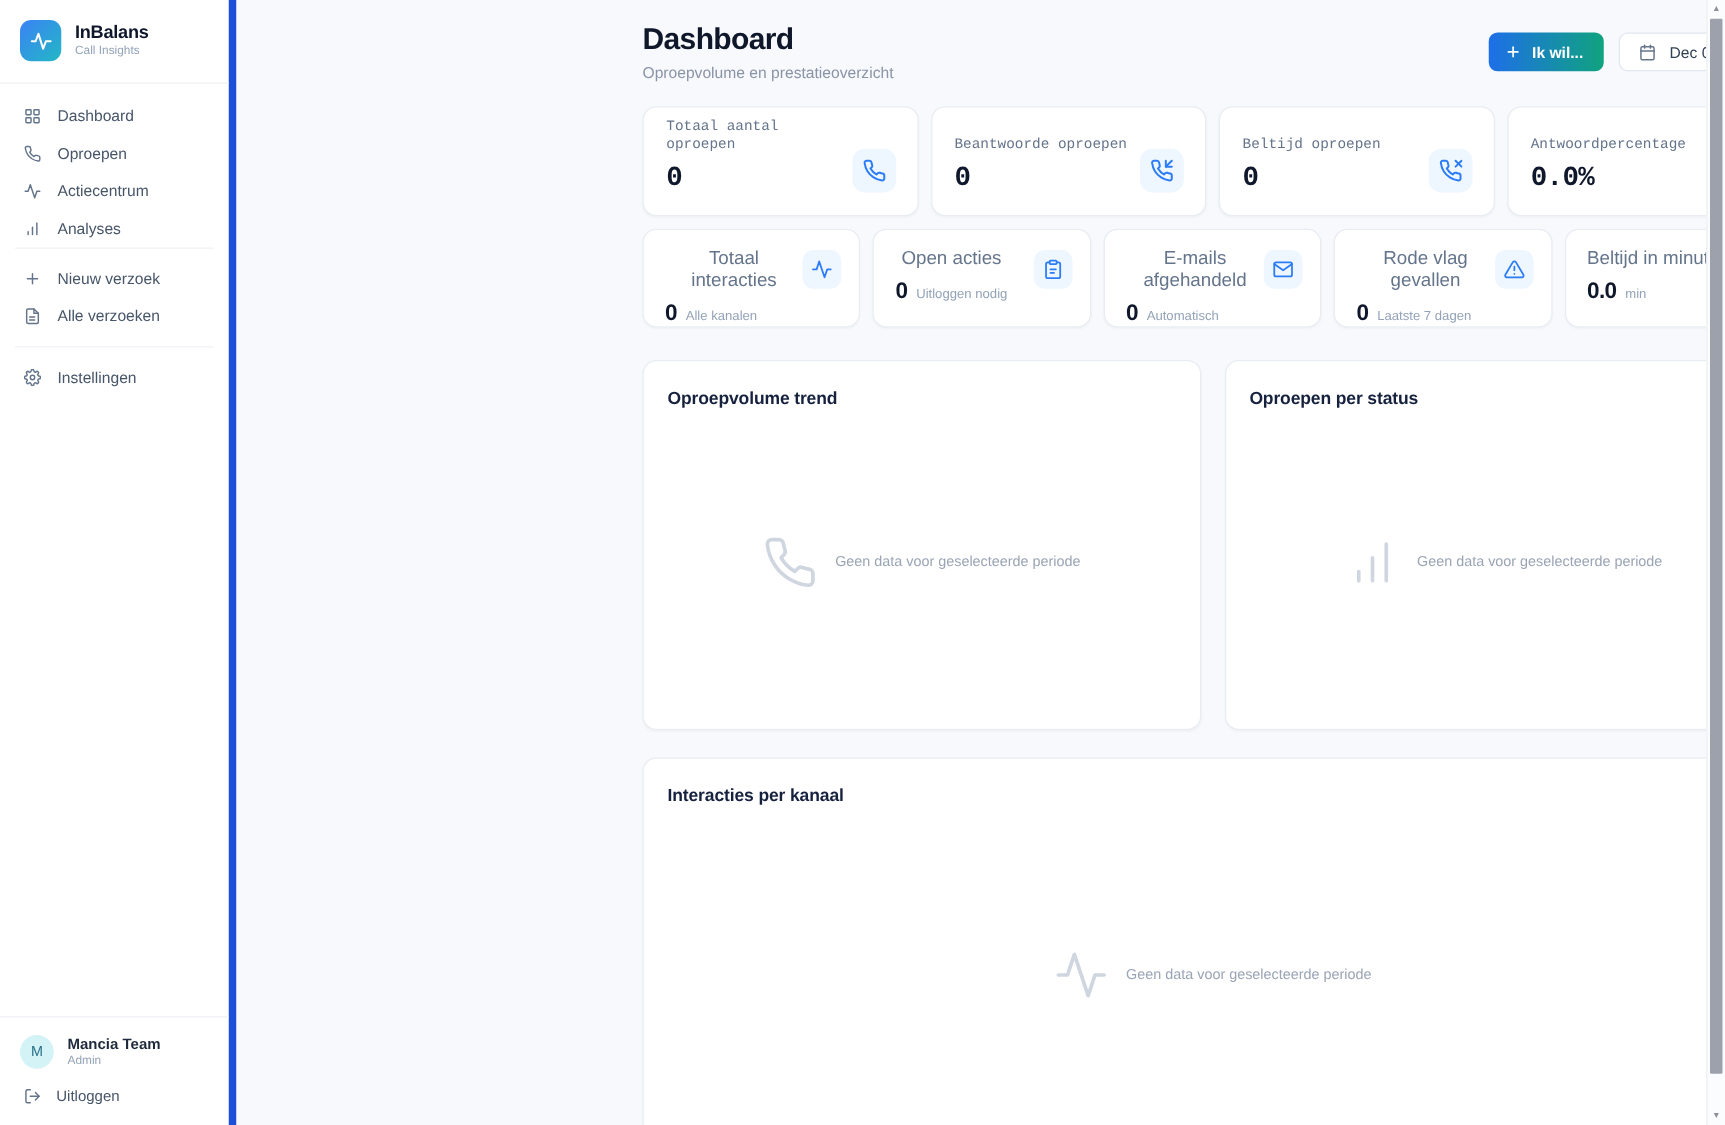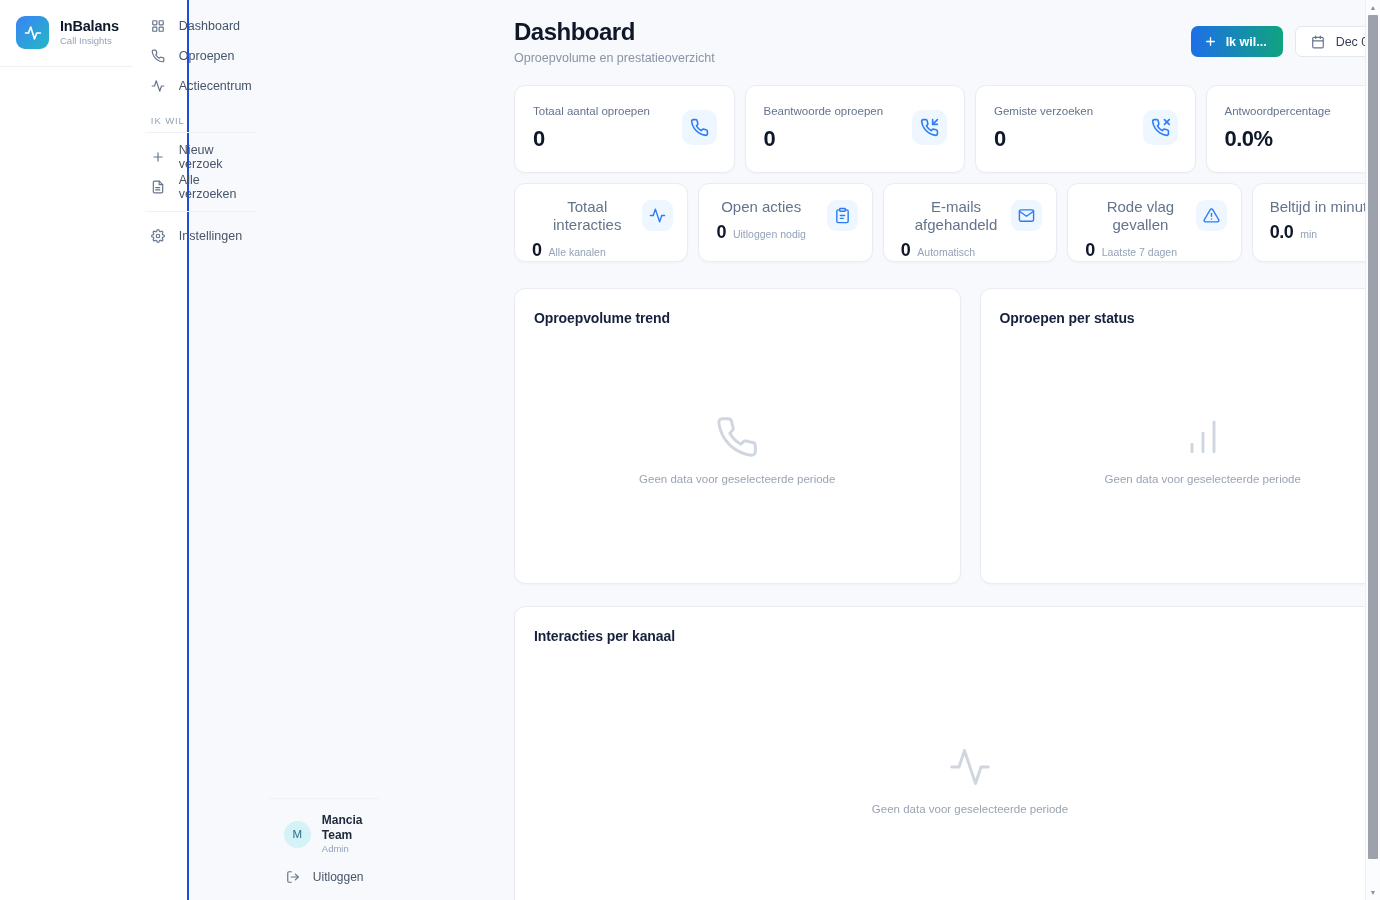--- a/index.html
+++ b/index.html
@@ -8,22 +8,22 @@
     font-family: "Liberation Sans", sans-serif;
     background: #f7f9fc;
     overflow: hidden;
   }
   .app { display: flex; width: 1380px; height: 900px; position: relative; }
 
   
   .sidebar {
     width: 189px; height: 900px; flex: 0 0 189px;
     background: #ffffff;
-    border-right: 2px solid #1d4ed8;
-    display: flex; flex-direction: row;
+    border-right: 6px solid #1d4ed8;
+    display: flex; flex-direction: column;
     position: relative;
   }
   .brand {
     display: flex; align-items: center; gap: 11px;
     padding: 16px 14px 17px 16px;
     border-bottom: 1px solid #eef1f6;
     height: 67px;
   }
   .brand-logo {
     width: 33px; height: 33px; border-radius: 9px; flex: 0 0 33px;
@@ -92,21 +92,21 @@
     padding: 8px 15px; font-size: 12.5px; color: #334155; cursor: pointer; height: 31px;
   }
   .btn-date .cal { color: #64748b; display: flex; }
 
   
   .stats-row { display: flex; gap: 10px; margin-bottom: 10px; }
   .card {
     background: #fff; border: 1px solid #e9edf3; border-radius: 11px;
     box-shadow: 0 1px 2px rgba(15,23,42,0.03);
   }
-  .stat-big { flex: 1; padding: 16px 17px 18px 18px; display: flex; align-items: center; justify-content: space-between; height: 88px; }
+  .stat-big { flex: 1; padding: 16px 17px 18px 18px; display: flex; align-items: flex-end; justify-content: space-between; height: 88px; font-family: Liberation Mono, monospace; }
   .stat-label { font-size: 11.5px; color: #64748b; line-height: 1.2; }
   .stat-value { font-size: 22px; font-weight: bold; color: #0f172a; margin-top: 9px; letter-spacing: -0.5px; line-height: 1; }
   .stat-ico {
     width: 35px; height: 35px; flex: 0 0 35px; border-radius: 10px;
     background: #eef6ff; color: #2b7cf6;
     display: flex; align-items: center; justify-content: center;
   }
   .stats-row2 { display: flex; gap: 10px; margin-bottom: 26px; }
   .stat-sm { flex: 1; padding: 14px 14px 15px 17px; display: flex; align-items: flex-start; justify-content: space-between; height: 79px; }
   .stat-sm .stat-label { font-size: 15px; text-align: center; }
@@ -115,21 +115,21 @@
   .stat-hint { font-size: 10.5px; color: #94a3b8; }
   .stat-sm .stat-ico { width: 31px; height: 31px; flex: 0 0 31px; border-radius: 9px; margin-top: 2px; }
 
   
   .charts-row { display: flex; gap: 19px; margin-bottom: 22px; }
   .panel { background: #fff; border: 1px solid #e9edf3; border-radius: 11px; box-shadow: 0 1px 2px rgba(15,23,42,0.03); }
   .panel-title { font-size: 14px; font-weight: bold; color: #16213e; padding: 21px 24px 0 19px; letter-spacing: -0.1px; }
   .panel-half { flex: 1; height: 296px; display: flex; flex-direction: column; }
   .panel-full { height: 320px; display: flex; flex-direction: column; }
   .empty {
-    flex: 1; display: flex; flex-direction: column;
+    flex: 1; display: flex; flex-direction: row;
     align-items: center; justify-content: center; gap: 14px;
     color: #cfd6e0; margin-top: -8px;
   }
   .empty-txt { font-size: 11.5px; color: #9aa4b4; }
   .empty svg { display: block; }
 
   
   .scrollbar {
     position: absolute; top: 0; right: 0; width: 15px; height: 900px;
     background: #fbfcfe; border-left: 1px solid #eceff4;
@@ -183,22 +183,31 @@
 
       <div class="nav-item">
         <span class="nav-ico">
           <svg width="14" height="14" viewBox="0 0 24 24" fill="none" stroke="currentColor" stroke-width="2" stroke-linecap="round" stroke-linejoin="round">
               <polyline points="22 12 18 12 15 21 9 3 6 12 2 12"></polyline>
             </svg>
         </span>
         <span>Actiecentrum</span>
       </div>
 
-
-      <div class="nav-section">IK WIL</div>
+      <div class="nav-item">
+        <span class="nav-ico">
+          <svg width="14" height="14" viewBox="0 0 24 24" fill="none" stroke="currentColor" stroke-width="2" stroke-linecap="round" stroke-linejoin="round">
+              <line x1="12" y1="20" x2="12" y2="10"></line>
+              <line x1="18" y1="20" x2="18" y2="4"></line>
+              <line x1="6" y1="20" x2="6" y2="16"></line>
+            </svg>
+        </span>
+        <span>Analyses</span>
+      </div>
+
       <div class="nav-divider"></div>
       <div class="nav-gap"></div>
 
       <div class="nav-item">
         <span class="nav-ico">
           <svg width="14" height="14" viewBox="0 0 24 24" fill="none" stroke="currentColor" stroke-width="2" stroke-linecap="round">
               <line x1="12" y1="5" x2="12" y2="19"></line>
               <line x1="5" y1="12" x2="19" y2="12"></line>
             </svg>
         </span>
@@ -309,21 +318,21 @@
             <svg width="19" height="19" viewBox="0 0 24 24" fill="none" stroke="currentColor" stroke-width="2" stroke-linecap="round" stroke-linejoin="round">
                 <polyline points="16 2 16 8 22 8"></polyline>
                 <line x1="22" y1="2" x2="16" y2="8"></line>
                 <path d="M22 16.92v3a2 2 0 0 1-2.18 2 19.79 19.79 0 0 1-8.63-3.07 19.5 19.5 0 0 1-6-6 19.79 19.79 0 0 1-3.07-8.67A2 2 0 0 1 4.11 2h3a2 2 0 0 1 2 1.72c.127.96.362 1.903.7 2.81a2 2 0 0 1-.45 2.11L8.09 9.91a16 16 0 0 0 6 6l1.27-1.27a2 2 0 0 1 2.11-.45c.907.338 1.85.573 2.81.7A2 2 0 0 1 22 16.92z"></path>
               </svg>
           </div>
         </div>
 
         <div class="card stat-big">
           <div>
-            <div class="stat-label">Gemiste verzoeken</div>
+            <div class="stat-label">Beltijd oproepen</div>
             <div class="stat-value">0</div>
           </div>
           <div class="stat-ico">
             <svg width="19" height="19" viewBox="0 0 24 24" fill="none" stroke="currentColor" stroke-width="2" stroke-linecap="round" stroke-linejoin="round">
                 <line x1="17" y1="2" x2="23" y2="8"></line>
                 <line x1="23" y1="2" x2="17" y2="8"></line>
                 <path d="M22 16.92v3a2 2 0 0 1-2.18 2 19.79 19.79 0 0 1-8.63-3.07 19.5 19.5 0 0 1-6-6 19.79 19.79 0 0 1-3.07-8.67A2 2 0 0 1 4.11 2h3a2 2 0 0 1 2 1.72c.127.96.362 1.903.7 2.81a2 2 0 0 1-.45 2.11L8.09 9.91a16 16 0 0 0 6 6l1.27-1.27a2 2 0 0 1 2.11-.45c.907.338 1.85.573 2.81.7A2 2 0 0 1 22 16.92z"></path>
               </svg>
           </div>
         </div>

